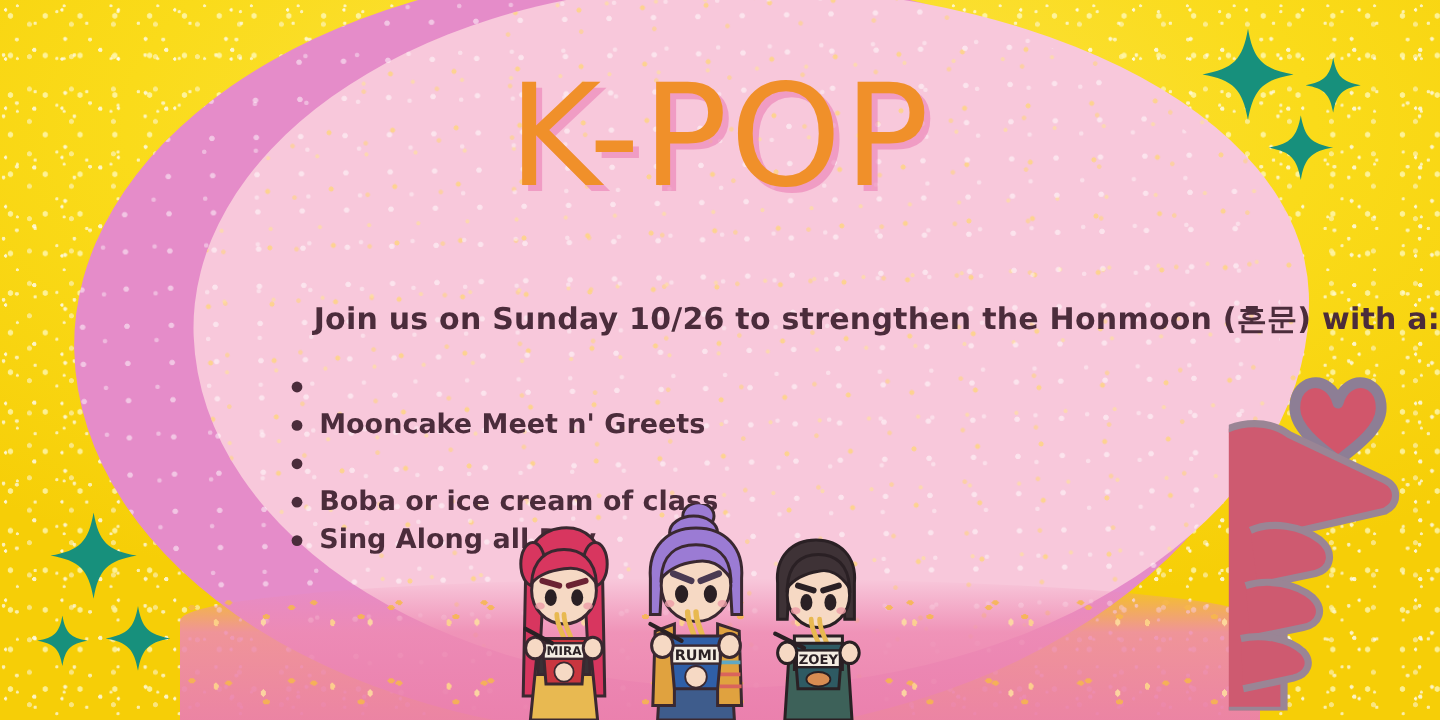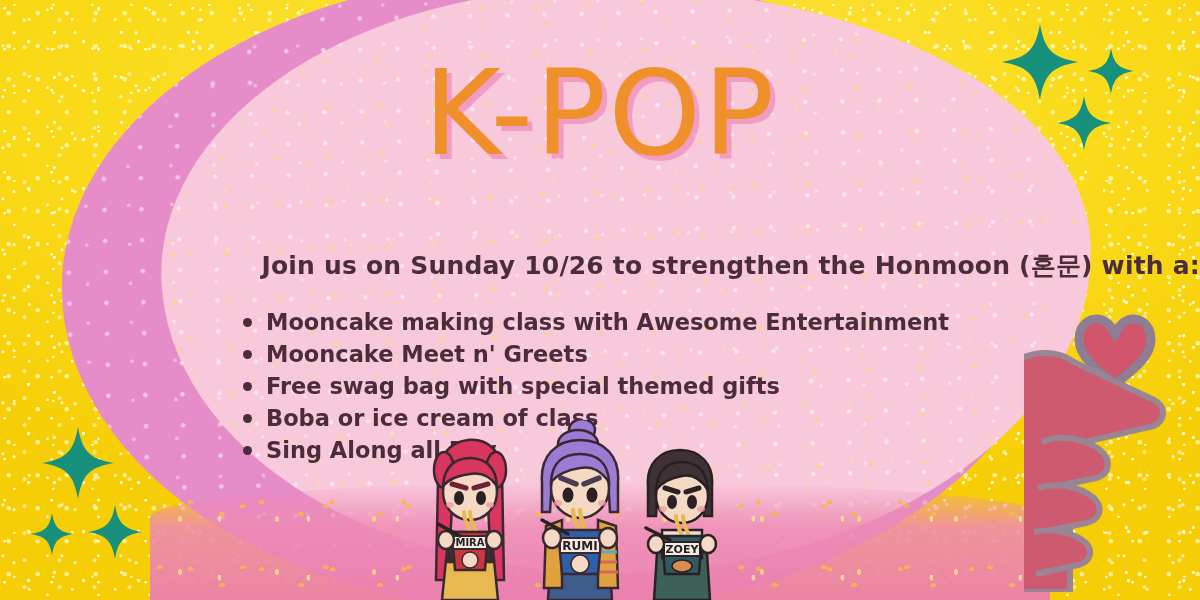--- a/index.html
+++ b/index.html
@@ -175,29 +175,27 @@
 
   <div class="title-wrap">
     <div class="kpop">K-POP</div>
   </div>
 
   <div class="lead">Join us on Sunday 10/26 to strengthen the Honmoon (혼문) with a:</div>
 
   <ul class="bullets">
     <li>
       <span class="dot"></span>
-      <span>Mooncake making class with Awesome Entertainment</span>
     </li>
     <li>
       <span class="dot"></span>
       <span>Mooncake Meet n' Greets</span>
     </li>
     <li>
       <span class="dot"></span>
-      <span>Free swag bag with special themed gifts</span>
     </li>
     <li>
       <span class="dot"></span>
       <span>Boba or ice cream of class</span>
     </li>
     <li>
       <span class="dot"></span>
       <span>Sing Along all Day</span>
     </li>
   </ul>

